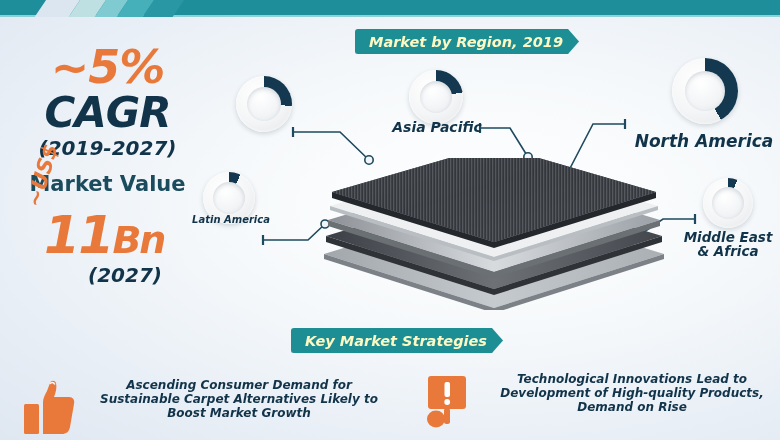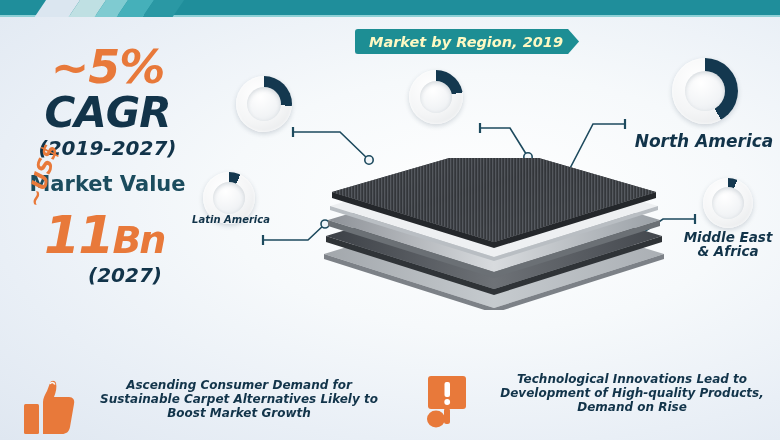--- a/index.html
+++ b/index.html
@@ -128,20 +128,21 @@
     <div class="cagr-years">(2019-2027)</div>
     <div class="mv-label">Market Value</div>
     <div class="mv-row">
       <span class="mv-us">~US$</span>
       <span class="mv-big"><span>11</span><span class="bn">Bn</span></span>
     </div>
     <div class="mv-year">(2027)</div>
   </div>
 
   <div class="banner" id="banner-region">Market by Region, 2019</div>
+  <div class="banner" id="banner-strategies">Key Market Strategies</div>
 
   <svg class="connectors" viewBox="0 0 780 440">
     <g fill="none" stroke="#1d4a5e" stroke-width="1.6">
 
       <path d="M293 132 L340 132 L369 160"></path>
       <line x1="293" y1="127" x2="293" y2="137" stroke-width="2.2"></line>
       <circle cx="369" cy="160" r="4.2" fill="#f2f6f9"></circle>
 
       <path d="M480 128 L510 128 L528 157"></path>
       <line x1="480" y1="123" x2="480" y2="133" stroke-width="2.2"></line>
@@ -212,20 +213,21 @@
     <div class="ring"></div>
     <div class="arc" style="background:conic-gradient(from 0deg, rgba(0,0,0,0) 0 0deg, #14384F 0deg 94deg, rgba(0,0,0,0) 94deg 360deg);"></div>
     <div class="hole" style="left:11px;top:11px;right:11px;bottom:11px;"></div>
   </div>
 
   <div class="donut" id="donut-asia" style="left:409px;top:70px;width:54px;height:54px;">
     <div class="ring"></div>
     <div class="arc" style="background:conic-gradient(from 0deg, rgba(0,0,0,0) 0 0deg, #14384F 0deg 80deg, rgba(0,0,0,0) 80deg 360deg);"></div>
     <div class="hole" style="left:11px;top:11px;right:11px;bottom:11px;"></div>
   </div>
+  <div class="donut-label" style="left:382px;top:120px;width:110px;font-size:14px;">Asia Pacific</div>
 
   <div class="donut" id="donut-na" style="left:672px;top:58px;width:66px;height:66px;">
     <div class="ring"></div>
     <div class="arc" style="background:conic-gradient(from 0deg, rgba(0,0,0,0) 0 0deg, #14384F 0deg 151deg, rgba(0,0,0,0) 151deg 360deg);"></div>
     <div class="hole" style="left:13px;top:13px;right:13px;bottom:13px;"></div>
   </div>
   <div class="donut-label" style="left:624px;top:133px;width:160px;font-size:17px;">North America</div>
 
   <div class="donut" id="donut-latam" style="left:203px;top:172px;width:52px;height:52px;">
     <div class="ring"></div>

